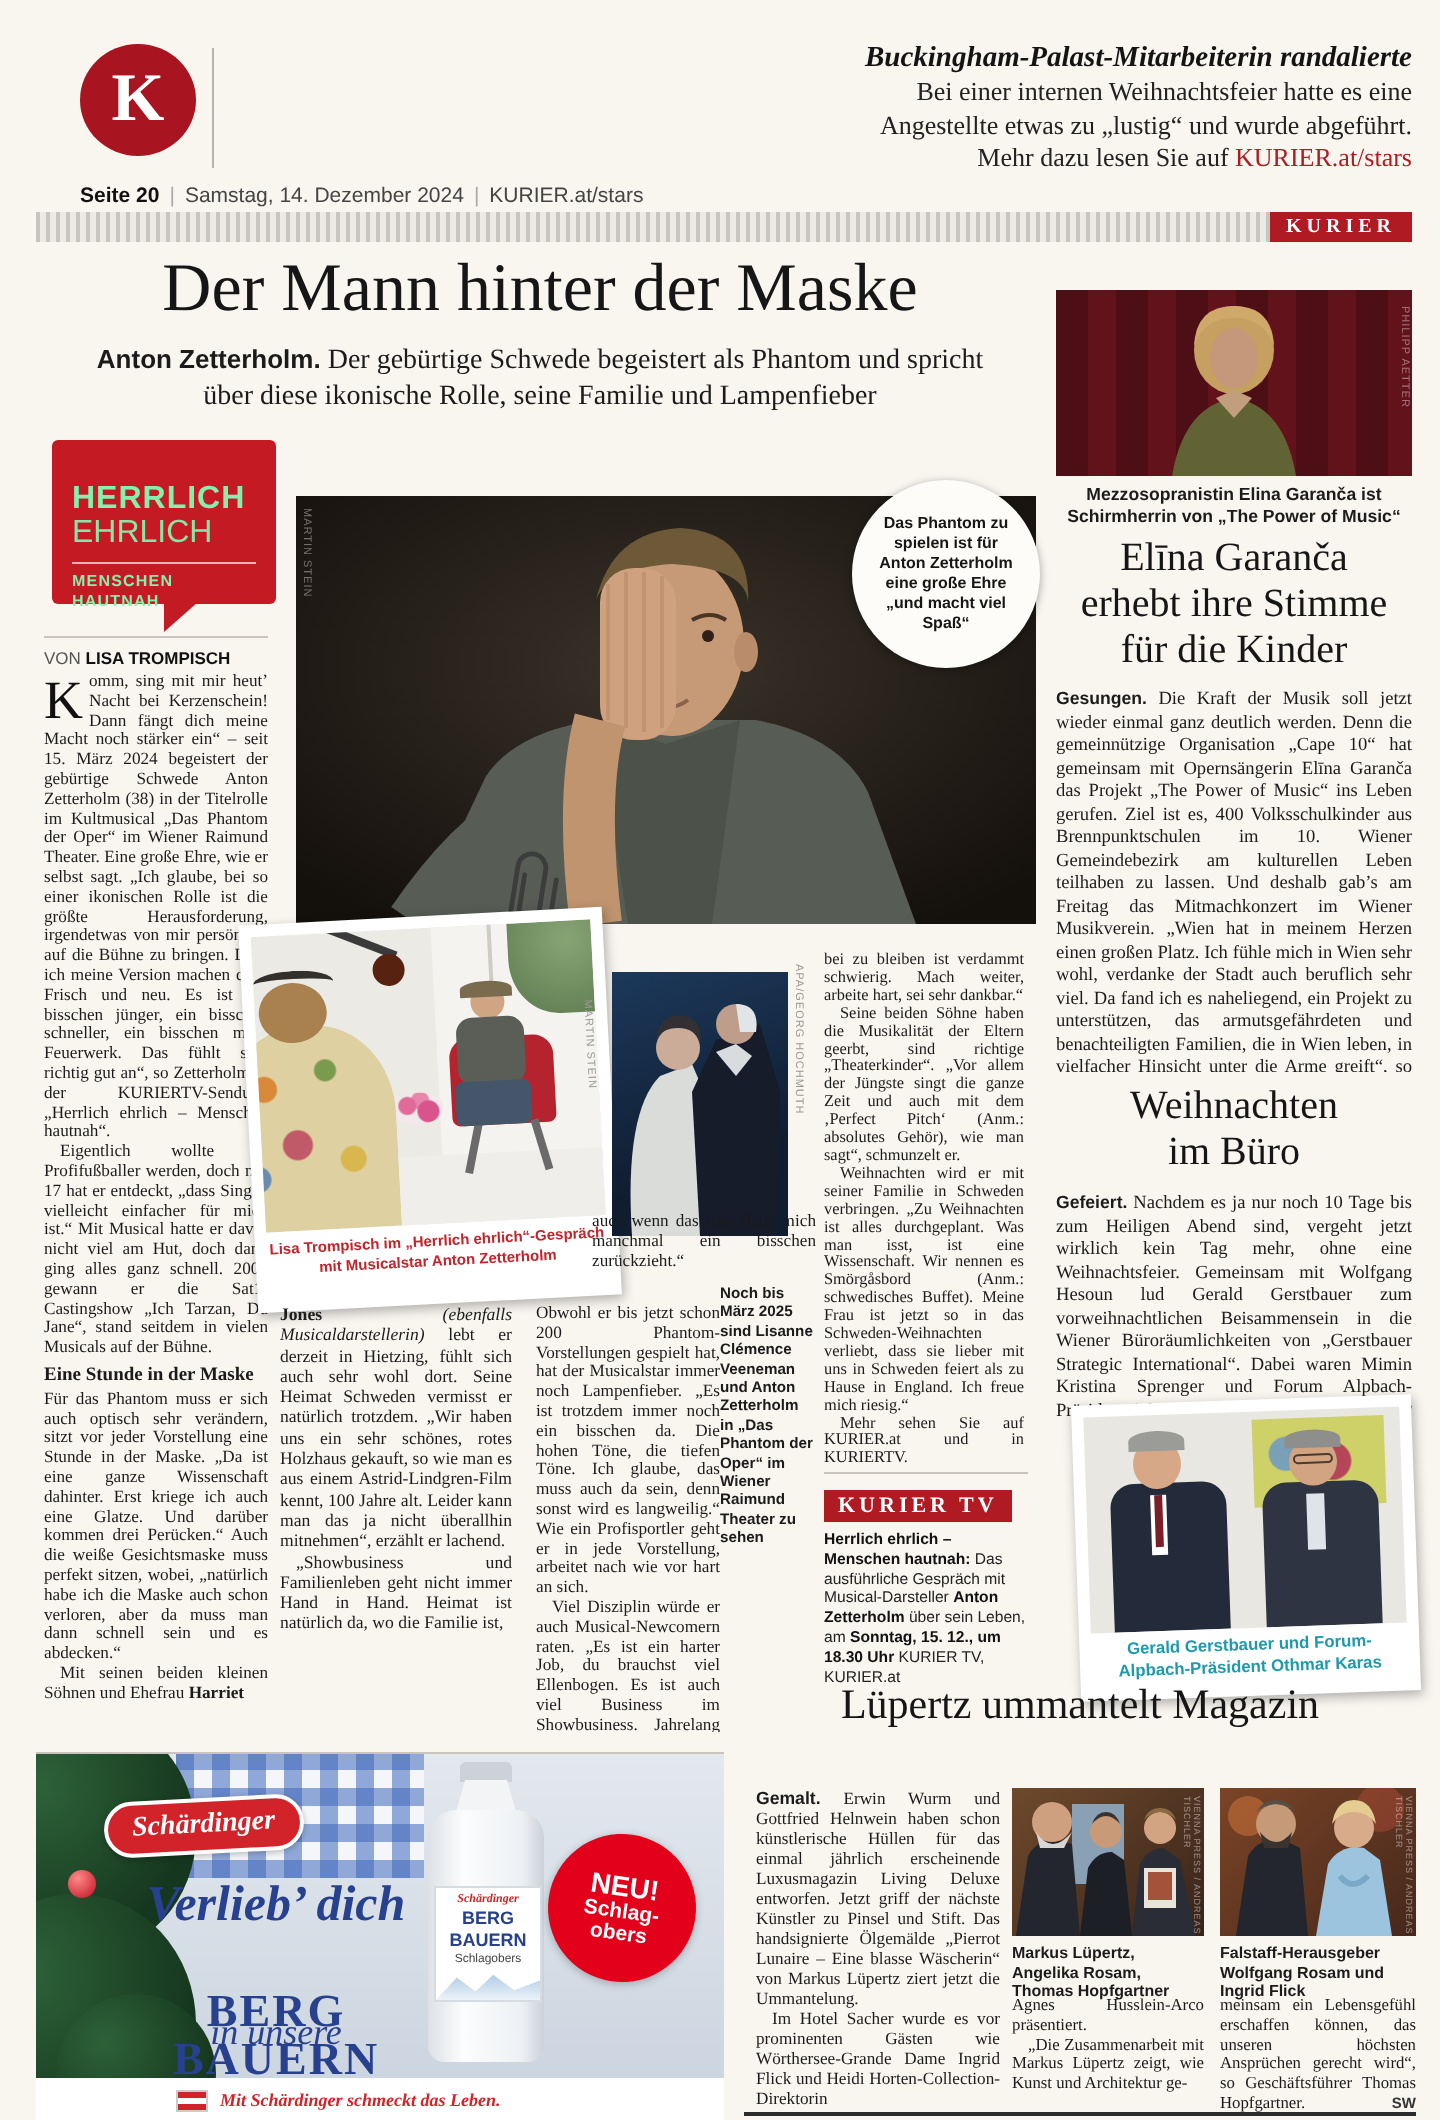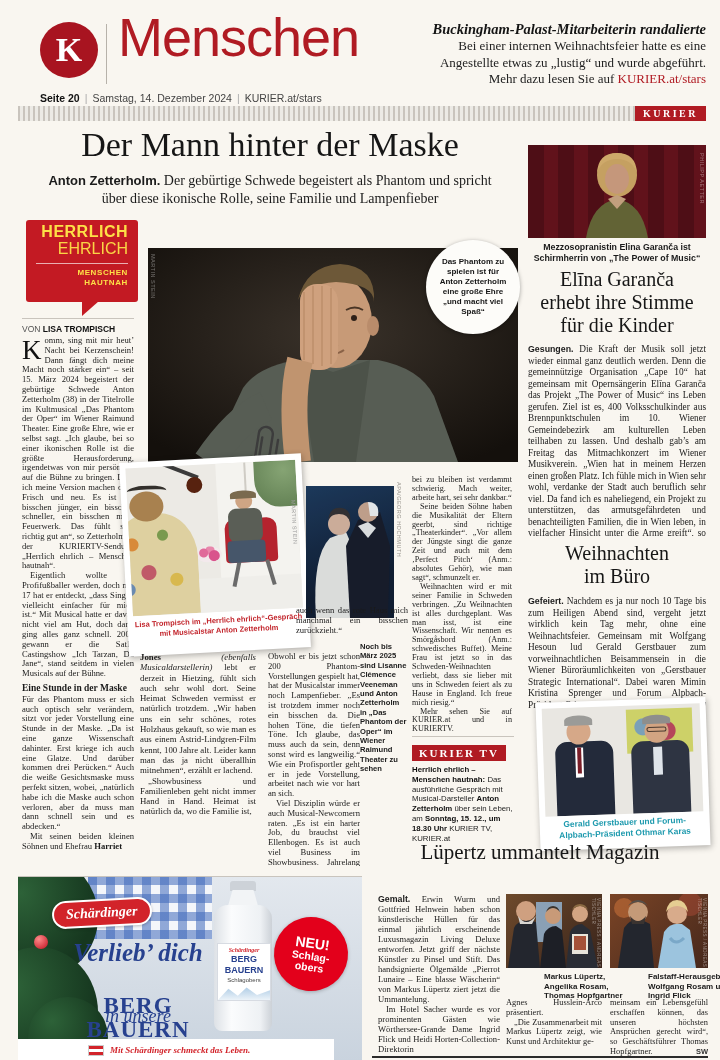--- a/index.html
+++ b/index.html
@@ -26,21 +26,21 @@
   #stripbar{left:18px;top:106px;width:688px;height:15px;
     background:repeating-linear-gradient(90deg,#c9c4bd 0 2px,#eceae5 2px 5px);}
   #brandbox{right:0;top:0;height:15px;background:#b01b23;color:#fff;display:flex;
     align-items:center;padding:0 8px;font:700 10px "Liberation Serif",serif;letter-spacing:2.5px;}
   
   #main-hl{left:22px;top:126px;width:496px;text-align:center;
            font:400 34px/38px "Liberation Serif",serif;color:#161616;}
   #main-sub{left:48px;top:172px;width:444px;text-align:center;font:400 14px/18px "Liberation Serif",serif;}
   #main-sub .lead{font:700 13px "Liberation Sans",sans-serif;}
   #bubble{left:26px;top:220px;width:112px;height:82px;background:#c31a23;border-radius:3px;
-          color:#fde047;padding:3px 10px 0;box-sizing:border-box;text-align:right;}
+          color:#86efac;padding:21px 10px 0;box-sizing:border-box;}
   #bubble:after{content:"";position:absolute;left:56px;bottom:-14px;width:0;height:0;
           border-top:15px solid #c31a23;border-right:17px solid transparent;}
   #bubble .b1{font:800 16px/17px "Liberation Sans",sans-serif;letter-spacing:.5px;}
   #bubble .b2{font:300 16px/18px "Liberation Sans",sans-serif;opacity:.95;}
   #bubble .brule{height:1px;background:rgba(255,255,255,.65);margin:5px 0 4px;}
   #bubble .b3{font:800 8px/10px "Liberation Sans",sans-serif;letter-spacing:.6px;}
   #byline{left:22px;top:318px;width:112px;border-top:1px solid #c9c4bd;padding-top:5px;
           font:400 8.5px "Liberation Sans",sans-serif;color:#555;}
   #byline b{color:#111;}
   .bodycol{position:absolute;text-align:justify;}
@@ -117,47 +117,46 @@
   #bottle .lb-berg{font:800 9px/9px "Liberation Sans",sans-serif;color:#27418f;margin-top:2px;}
   #bottle .lb-sub{font:400 6px "Liberation Sans",sans-serif;color:#444;margin-top:2px;}
   #bottle .mount{position:absolute;left:0;bottom:0;width:52px;height:14px;background:
       linear-gradient(180deg,rgba(160,195,225,.9),rgba(160,195,225,.2));
       clip-path:polygon(0 100%,20% 20%,38% 70%,55% 10%,75% 65%,100% 30%,100% 100%);}
   #neu{position:absolute;left:256px;top:40px;width:74px;height:74px;border-radius:50%;background:#e3001b;
       transform:rotate(8deg);display:flex;flex-direction:column;align-items:center;justify-content:center;
       color:#fff;box-shadow:0 1px 4px rgba(0,0,0,.25);}
   #neu .n1{font:800 14px/15px "Liberation Sans",sans-serif;}
   #neu .n2{font:800 10.5px/11px "Liberation Sans",sans-serif;}
-  #adstrip{position:absolute;left:0;bottom:0;width:316px;height:22px;background:#fff;
+  #adstrip{position:absolute;left:0;bottom:0;width:344px;height:22px;background:#fff;
       display:flex;align-items:center;padding-left:70px;box-sizing:border-box;}
   #flag{width:14px;height:9px;margin-right:6px;background:
       linear-gradient(180deg,#d2232a 33%,#fff 33% 66%,#d2232a 66%);border:1px solid #ccc;}
   #adstrip span{font:700 italic 9px "Liberation Serif",serif;color:#d2232a;}
   
   #bot-hl{left:372px;top:840px;width:336px;text-align:center;
       font:400 21px/25px "Liberation Serif",serif;color:#161616;}
   #botc1{left:378px;top:894px;width:122px;height:164px;font:8.6px/10px "Liberation Serif",serif;}
   .botphoto{position:absolute;top:894px;height:74px;overflow:hidden;}
   #botp1{left:506px;width:96px;background:linear-gradient(135deg,#6e4a2c,#38231a);}
   #botp2{left:610px;width:98px;background:linear-gradient(135deg,#7a4426,#46281c);}
-  .botcap{position:absolute;top:972px;font:700 8px/9.6px "Liberation Sans",sans-serif;margin-left:38px;}
+  .botcap{position:absolute;top:972px;font:700 8px/9.6px "Liberation Sans",sans-serif;}
   #botc2{left:506px;top:998px;width:96px;height:60px;font:8.4px/9.8px "Liberation Serif",serif;}
   #botc3{left:610px;top:998px;width:98px;height:60px;font:8.4px/9.8px "Liberation Serif",serif;}
   #botrule{left:372px;top:1056px;width:336px;height:2px;background:#2b2b2b;}
   
   .ph{position:absolute;}
 </style>
 </head>
 <body>
 
 <div id="page">
 
   <div id="klogo" class="abs">K</div>
   <div id="mast-divider" class="abs"></div>
-  <div id="section-title" class="abs">Menschen</div>
 
   <div id="teaser" class="abs">
     <div class="t-hl">Buckingham-Palast-Mitarbeiterin randalierte</div>
     <div class="t-line">Bei einer internen Weihnachtsfeier hatte es eine</div>
     <div class="t-line">Angestellte etwas zu „lustig“ und wurde abgeführt.</div>
     <div class="t-line"><span>Mehr dazu lesen Sie auf </span><span class="t-link">KURIER.at/stars</span></div>
   </div>
 
   <div id="metabar" class="abs">
     <b>Seite 20</b><span class="sep">|</span><span>Samstag, 14. Dezember 2024</span><span class="sep">|</span><span>KURIER.at/stars</span>

